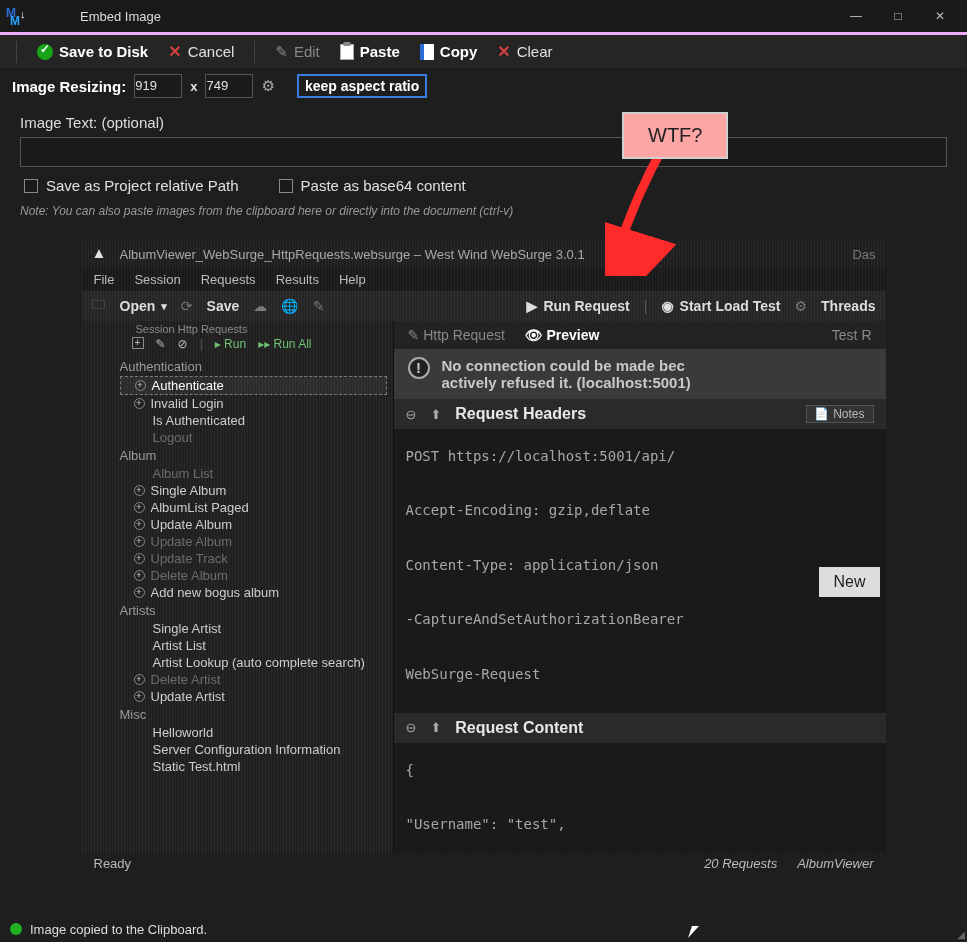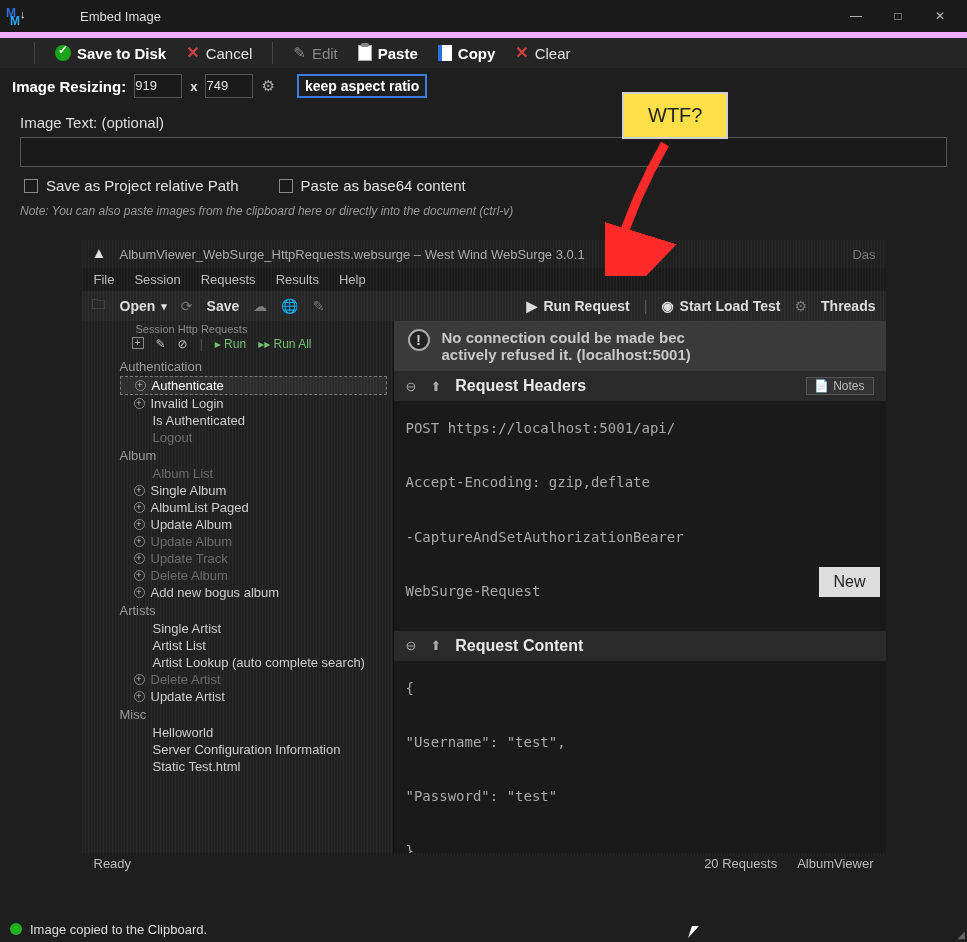--- a/index.html
+++ b/index.html
@@ -30,23 +30,23 @@
   .app-logo .m2 { position:absolute; bottom:-2px; left:4px; font-weight:bold; color:#2aa6ff; font-size:12px;}
   .app-logo .arr { position:absolute; left:14px; top:2px; color:#fff; font-size:11px;}
   .title-text { font-size: 13px; color: #ddd; margin-left: 44px; }
   .win-controls { margin-left: auto; display: flex; }
   .win-btn { width: 42px; height: 30px; text-align:center; line-height:30px; color:#bbb; font-size:12px;}
   
   .toolbar {
     height: 36px;
     background: #252525;
     display: flex; align-items: center;
-    padding: 0 28px;
+    padding: 0 10px;
     gap: 8px;
-    border-top:6px solid #f0abfc;
+    border-top:3px solid #f0abfc;
   }
   .toolbtn { display:flex; align-items:center; gap:6px; padding:4px 6px; font-size:15px;}
   .toolbtn.bold { font-weight:600; color:#fff;}
   .ico { width:16px; height:16px; display:inline-block; }
   .ico-check { border-radius:50%; background:#19a319; position:relative;}
   .ico-check::after { content:"✓"; color:#fff; position:absolute; left:3px; top:-2px; font-size:12px; font-weight:bold;}
   .ico-x { color:#d14040; font-weight:bold; font-size:16px; line-height:14px;}
   .ico-edit { color:#888;}
   .ico-paste { width:14px; height:16px; background:#fff; border:1px solid #aaa; position:relative; }
   .ico-paste::before{content:"";position:absolute;top:-3px;left:2px;width:8px;height:4px;background:#888;border-radius:2px;}
@@ -117,26 +117,26 @@
   .tabrow { display:flex; gap:20px; padding:6px 14px; background:#232323; font-size:14px;}
   .tabrow .act { color:#fff; font-weight:600;}
   .alertline{ display:flex; gap:12px; padding:8px 14px; background:#3a3a3a; color:#c8c8c8; font-size:15px; font-weight:600;}
   .alertline .bang{width:22px;height:22px;border-radius:50%;background:#222;border:2px solid #aaa;text-align:center;line-height:18px;}
   .hdrrow{ display:flex; align-items:center; gap:14px; padding:6px 12px; background:#2a2a2a;}
   .hdrrow .t{font-weight:600; font-size:16px; color:#e8e8e8;}
   .notes{ margin-left:auto; background:#333; border:1px solid #555; padding:1px 8px; font-size:12px; color:#bbb;}
   .mono { font-family: Consolas, monospace; font-size:14px; color:#a8a8a8; padding:16px 12px; line-height:1.6;}
   .newbtn{ position:absolute; right:6px; top:246px; background:#ddd; color:#222; padding:6px 14px; font-size:16px; font-weight:500;}
   .pv-status{ position:absolute; bottom:0; left:0; right:0; height:24px; background:#1e1e1e; display:flex; align-items:flex-start; padding:0 12px; font-size:13px; color:#bbb;}
-  .pv-status .r{margin-left:auto; display:flex; gap:20px;}
+  .pv-status .r{margin-left:auto; display:flex; gap:20px;font-style:italic;}
   
   .callout {
     position:absolute;
-    left:622px; top:92px;
-    background:#fde047; color:#222;
+    left:622px; top:112px;
+    background:#fca5a5; color:#222;
     border:2px solid #d0d0d0;
     padding:10px 24px;
     font-size:20px;
     z-index:5;
   }
   .arrow {
     position:absolute;
     left:605px; top:136px;
     width:110px; height:140px;
     z-index:4;
@@ -360,35 +360,41 @@
             <span>Server Configuration Information</span>
           </div>
           <div class="itm">
             <span style="width: 13px;"></span>
             <span>Static Test.html</span>
           </div>
         </div>
     </div>
 
     <div class="pv-right" style="position:relative;">
+      <div class="tabrow">
+        <span style="color:#888">✎ <span>Http Request</span></span>
+        <span class="act">👁 <span>Preview</span></span>
+        <span style="margin-left:auto;color:#888">Test R</span>
+      </div>
       <div class="alertline">
         <span class="bang">!</span>
         <div>
           <div>No connection could be made bec</div>
           <div>actively refused it. (localhost:5001)</div>
         </div>
       </div>
       <div class="hdrrow">
         <span style="color:#aaa">⊖</span>
         <span style="color:#aaa">⬆</span>
         <span class="t">Request Headers</span>
         <span class="notes">📄 <span>Notes</span></span>
       </div>
       <div class="mono">POST https://localhost:5001/api/</div>
       <div class="mono">Accept-Encoding: gzip,deflate</div>
+      <div class="mono">Content-Type: application/json</div>
       <div class="mono"> -CaptureAndSetAuthorizationBearer</div>
       <div class="mono">WebSurge-Request</div>
       <div class="newbtn">New</div>
 
       <div class="hdrrow" style="margin-top:12px">
         <span style="color:#aaa">⊖</span>
         <span style="color:#aaa">⬆</span>
         <span class="t">Request Content</span>
       </div>
       <div class="mono">{</div>

